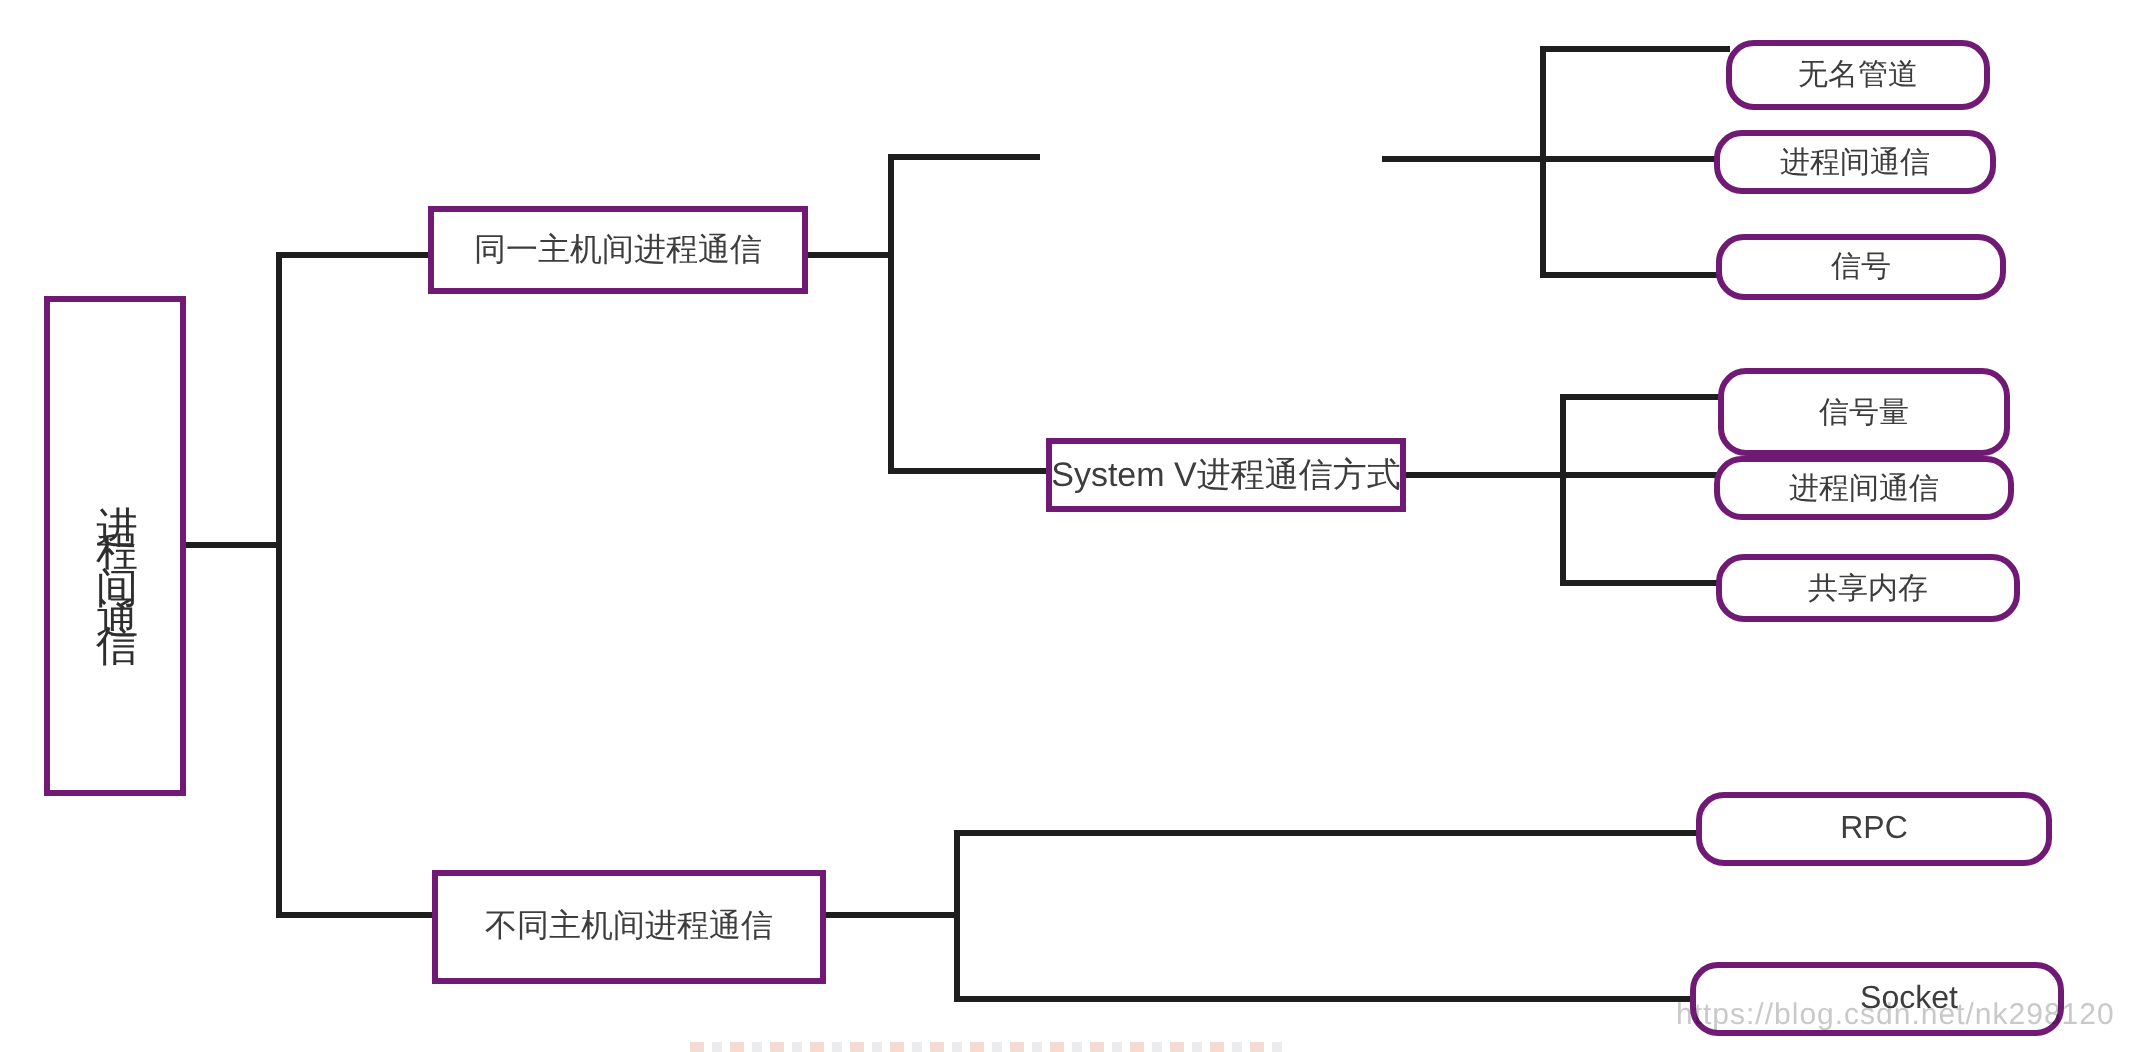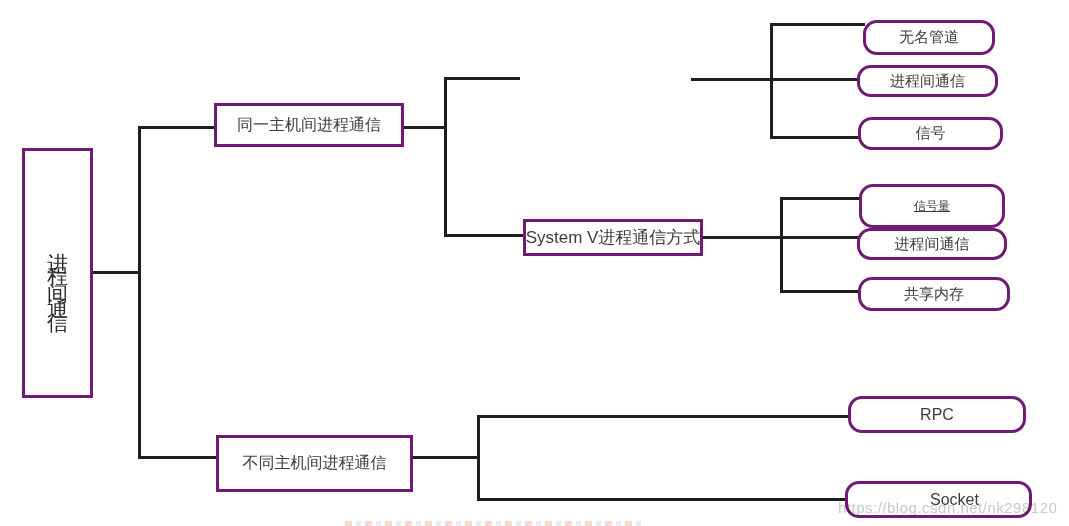--- a/index.html
+++ b/index.html
@@ -51,21 +51,21 @@
     color: #2e2e2e;
   }
   #node-same-host { left: 214px; top: 103px; width: 190px; height: 44px; font-size: 16px; }
   #node-diff-host { left: 216px; top: 435px; width: 197px; height: 57px; font-size: 16px; }
   #node-unix      { left: 518px; top:  60px; width: 175px; height: 40px; font-size: 16px; }
   #node-sysv      { left: 523px; top: 219px; width: 180px; height: 37px; font-size: 17px; }
 
   #node-unnamed-pipe  { left: 863px; top:  20px; width: 132px; height: 35px; font-size: 15px; }
   #node-named-pipe    { left: 857px; top:  65px; width: 141px; height: 32px; font-size: 15px; }
   #node-signal        { left: 858px; top: 117px; width: 145px; height: 33px; font-size: 15px; }
-  #node-semaphore     { left: 859px; top: 184px; width: 146px; height: 44px; font-size: 12px; text-decoration: underline; }
+  #node-semaphore     { left: 859px; top: 184px; width: 146px; height: 44px; font-size: 15px; }
   #node-message-queue { left: 857px; top: 228px; width: 150px; height: 32px; font-size: 15px; }
   #node-shared-memory { left: 858px; top: 277px; width: 152px; height: 34px; font-size: 15px; }
   #node-rpc           { left: 848px; top: 396px; width: 178px; height: 37px; font-size: 16px; }
   #node-socket        { left: 845px; top: 481px; width: 187px; height: 37px; font-size: 16px; padding-left: 32px; }
 
   
   #l-root-trunk   { left:  93px; top: 271px; width:  48px; }
   #l-trunk        { left: 138px; top: 126px; height: 333px; }
   #l-branch-top   { left: 138px; top: 126px; width:  78px; }
   #l-box1-v2      { left: 404px; top: 126px; width:  43px; }

